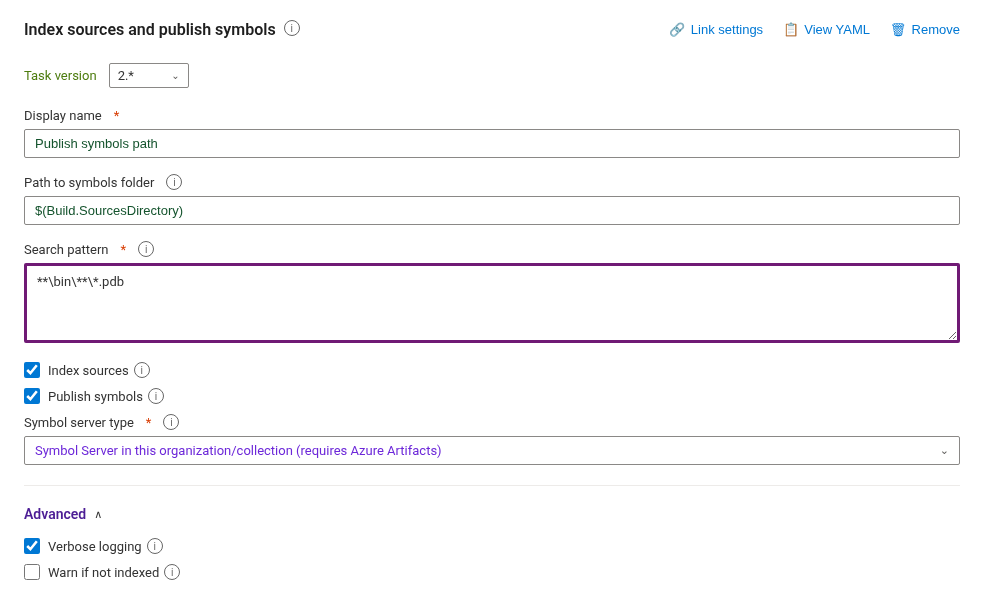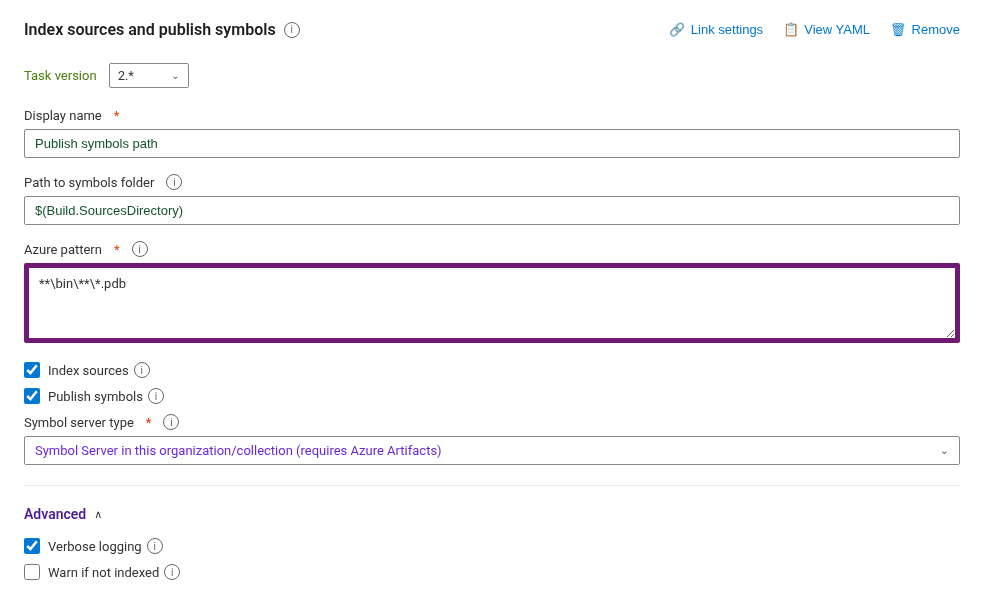--- a/index.html
+++ b/index.html
@@ -15,21 +15,20 @@
 
     .header {
       display: flex;
       align-items: center;
       justify-content: space-between;
       margin-bottom: 24px;
     }
 
     .header-left {
       display: flex;
-      align-items: center;
       gap: 8px;
     }
 
     .header-title {
       font-size: 16px;
       font-weight: 600;
       color: #1e1e1e;
     }
 
     .info-icon {
@@ -122,21 +121,21 @@
       border-radius: 2px;
       padding: 6px 10px;
       font-size: 13px;
       color: #14532d;
       outline: none;
       background: #fff;
     }
 
     .field-textarea {
       width: 100%;
-      border: 5px solid #701a75;
+      border: 3px solid #701a75;
       border-radius: 2px;
       padding: 8px 10px;
       font-size: 13px;
       color: #333;
       outline: none;
       background: #fff;
       resize: vertical;
       min-height: 80px;
       font-family: inherit;
     }
@@ -255,21 +254,21 @@
 <div class="field-group">
   <div class="field-label">
     <span>Path to symbols folder</span>
     <span class="info-icon">i</span>
   </div>
   <input type="text" class="field-input" value="$(Build.SourcesDirectory)" style="">
 </div>
 
 <div class="field-group">
   <div class="field-label">
-    <span>Azure pattern</span>
+    <span>Search pattern</span>
     <span class="required-star">*</span>
     <span class="info-icon">i</span>
   </div>
   <textarea class="field-textarea" style="">**\bin\**\*.pdb</textarea>
 </div>
 
 <div class="checkbox-row">
   <input type="checkbox" class="checkbox-input" id="index-sources" checked="" style="">
   <label class="checkbox-label" for="index-sources">
     <span>Index sources</span>

